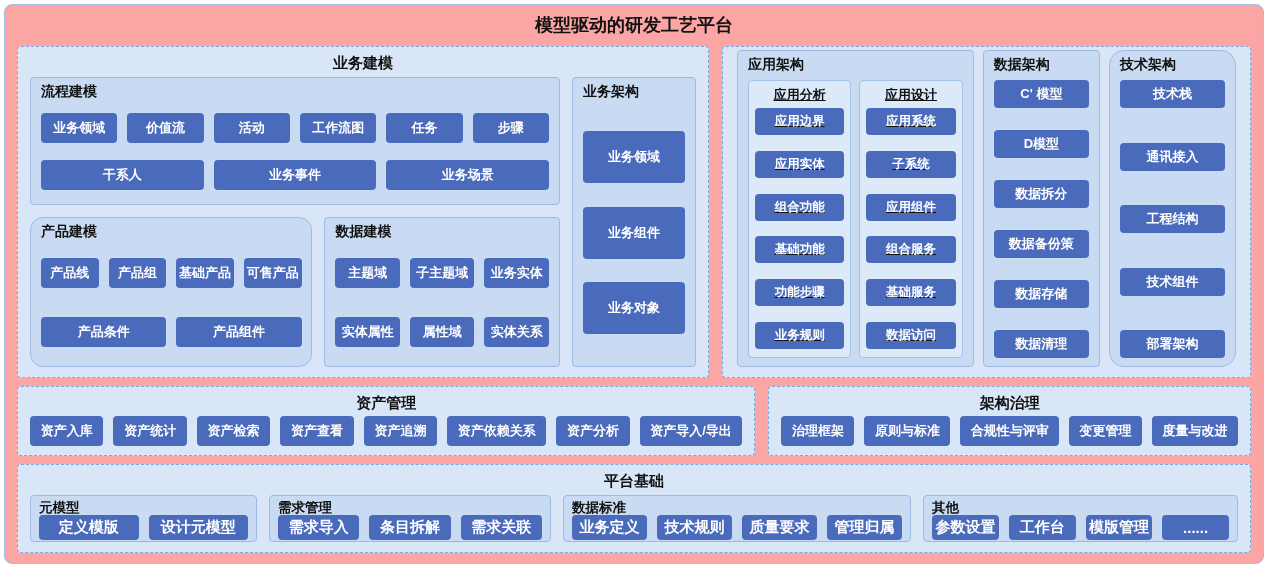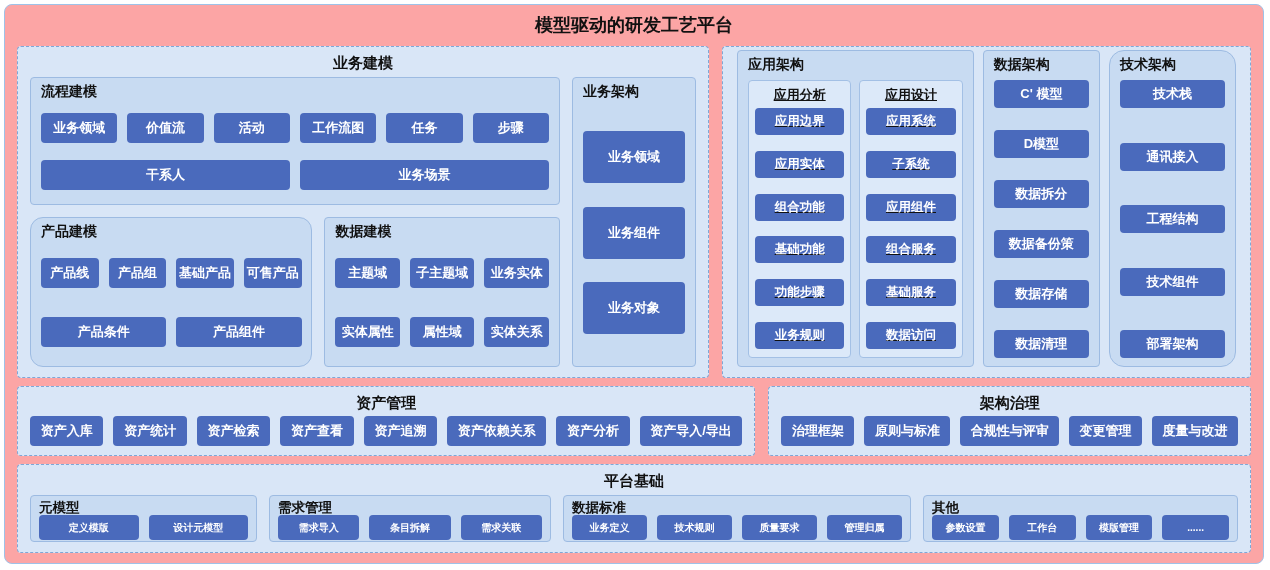--- a/index.html
+++ b/index.html
@@ -69,21 +69,21 @@
   .row-mid { display:flex; gap:13px; flex:0 0 70px; }
   .sec-asset { flex:1.56 1 0; }
   .sec-gov { flex:1 1 0; }
   .row-mid .btn { flex:1 1 auto; padding:0 11px; }
 
   
   .sec-platform { flex:1 1 auto; }
   .plat-row { flex:1; display:flex; gap:12px; min-height:0; }
   .plat-row .group { padding:1px 8px 7px; gap:4px; }
   .plat-row .grp-title { font-size:13.5px; padding:2px 0 0; }
-  .plat-row .btn { height:25px; font-size:10px; }
+  .plat-row .btn { height:25px; font-size:15px; }
   .pg-meta { flex:0.95 1 0; }
   .pg-req { flex:1.2 1 0; }
   .pg-std { flex:1.5 1 0; }
   .pg-other { flex:1.35 1 0; }
 </style>
 </head>
 <body>
 
 <div class="outer">
   <div class="page-title">模型驱动的研发工艺平台</div>
@@ -100,20 +100,21 @@
             <div class="btn-row">
                 <div class="btn">业务领域</div>
                 <div class="btn">价值流</div>
                 <div class="btn">活动</div>
                 <div class="btn">工作流图</div>
                 <div class="btn">任务</div>
                 <div class="btn">步骤</div>
               </div>
             <div class="btn-row">
                 <div class="btn">干系人</div>
+                <div class="btn">业务事件</div>
                 <div class="btn">业务场景</div>
               </div>
           </div>
 
           <div class="biz-bottom">
             <div class="group grp-product">
               <div class="grp-title">产品建模</div>
               <div class="btn-row">
                   <div class="btn">产品线</div>
                   <div class="btn">产品组</div>

